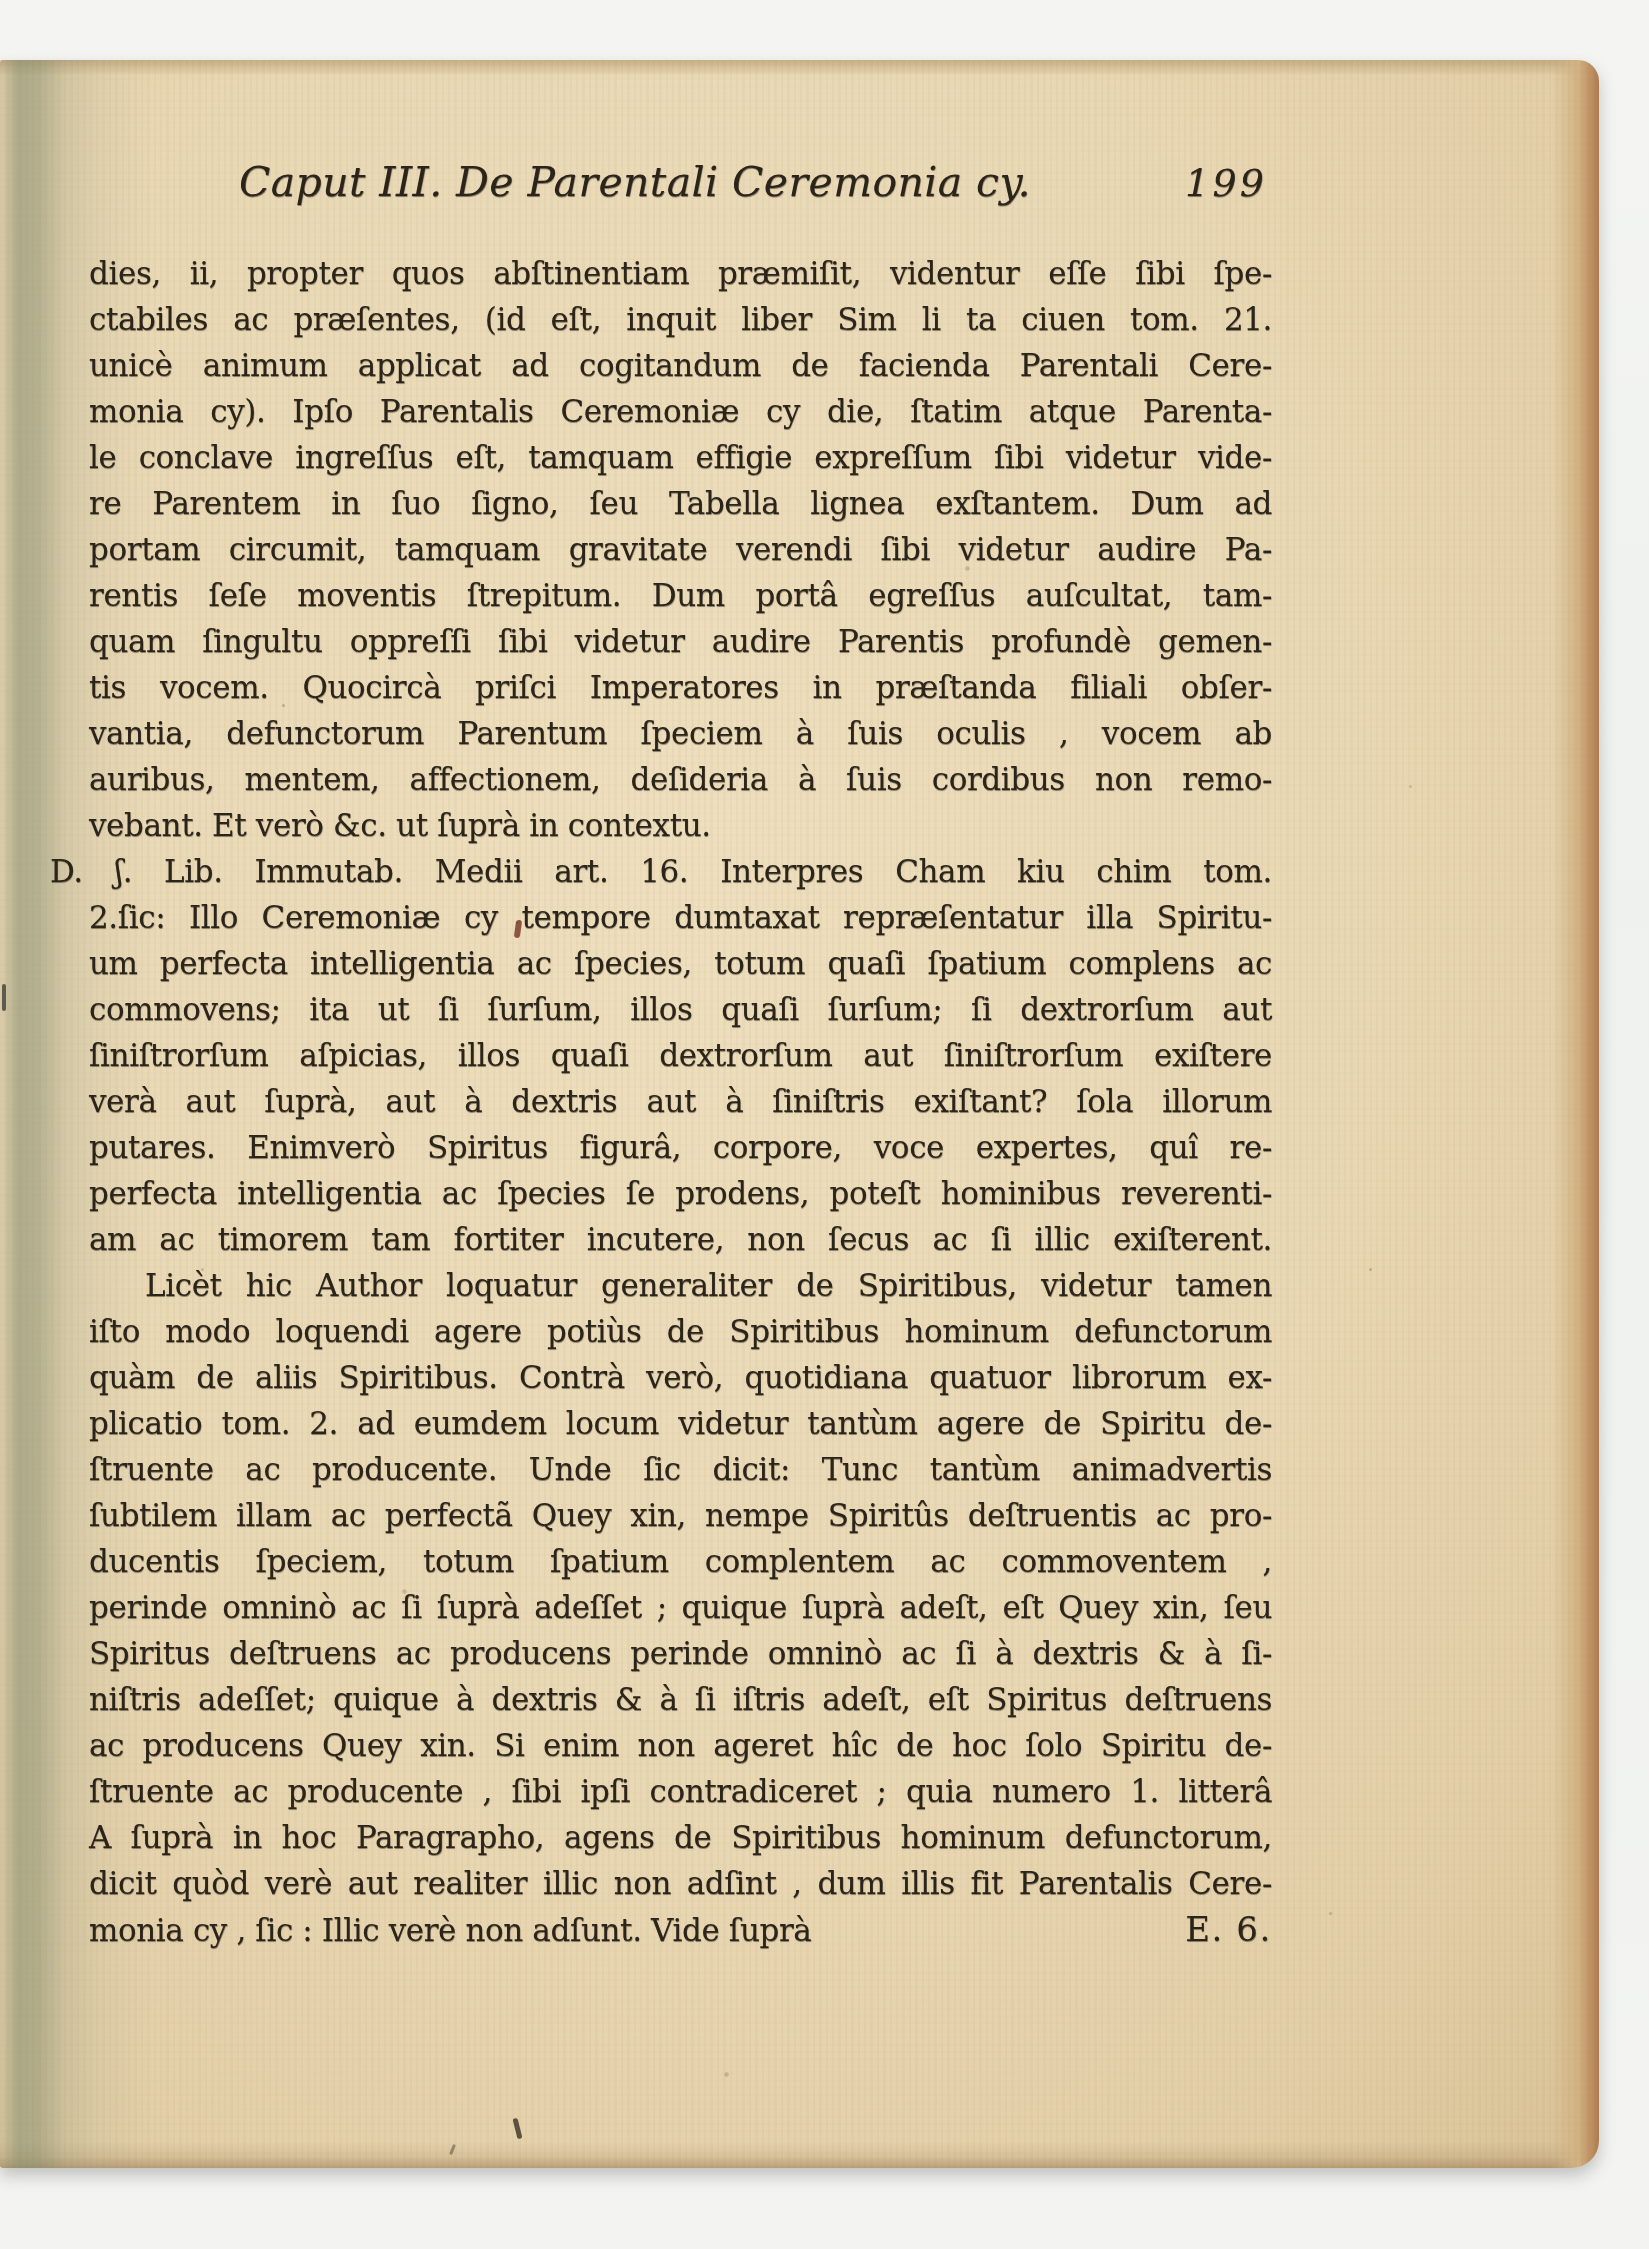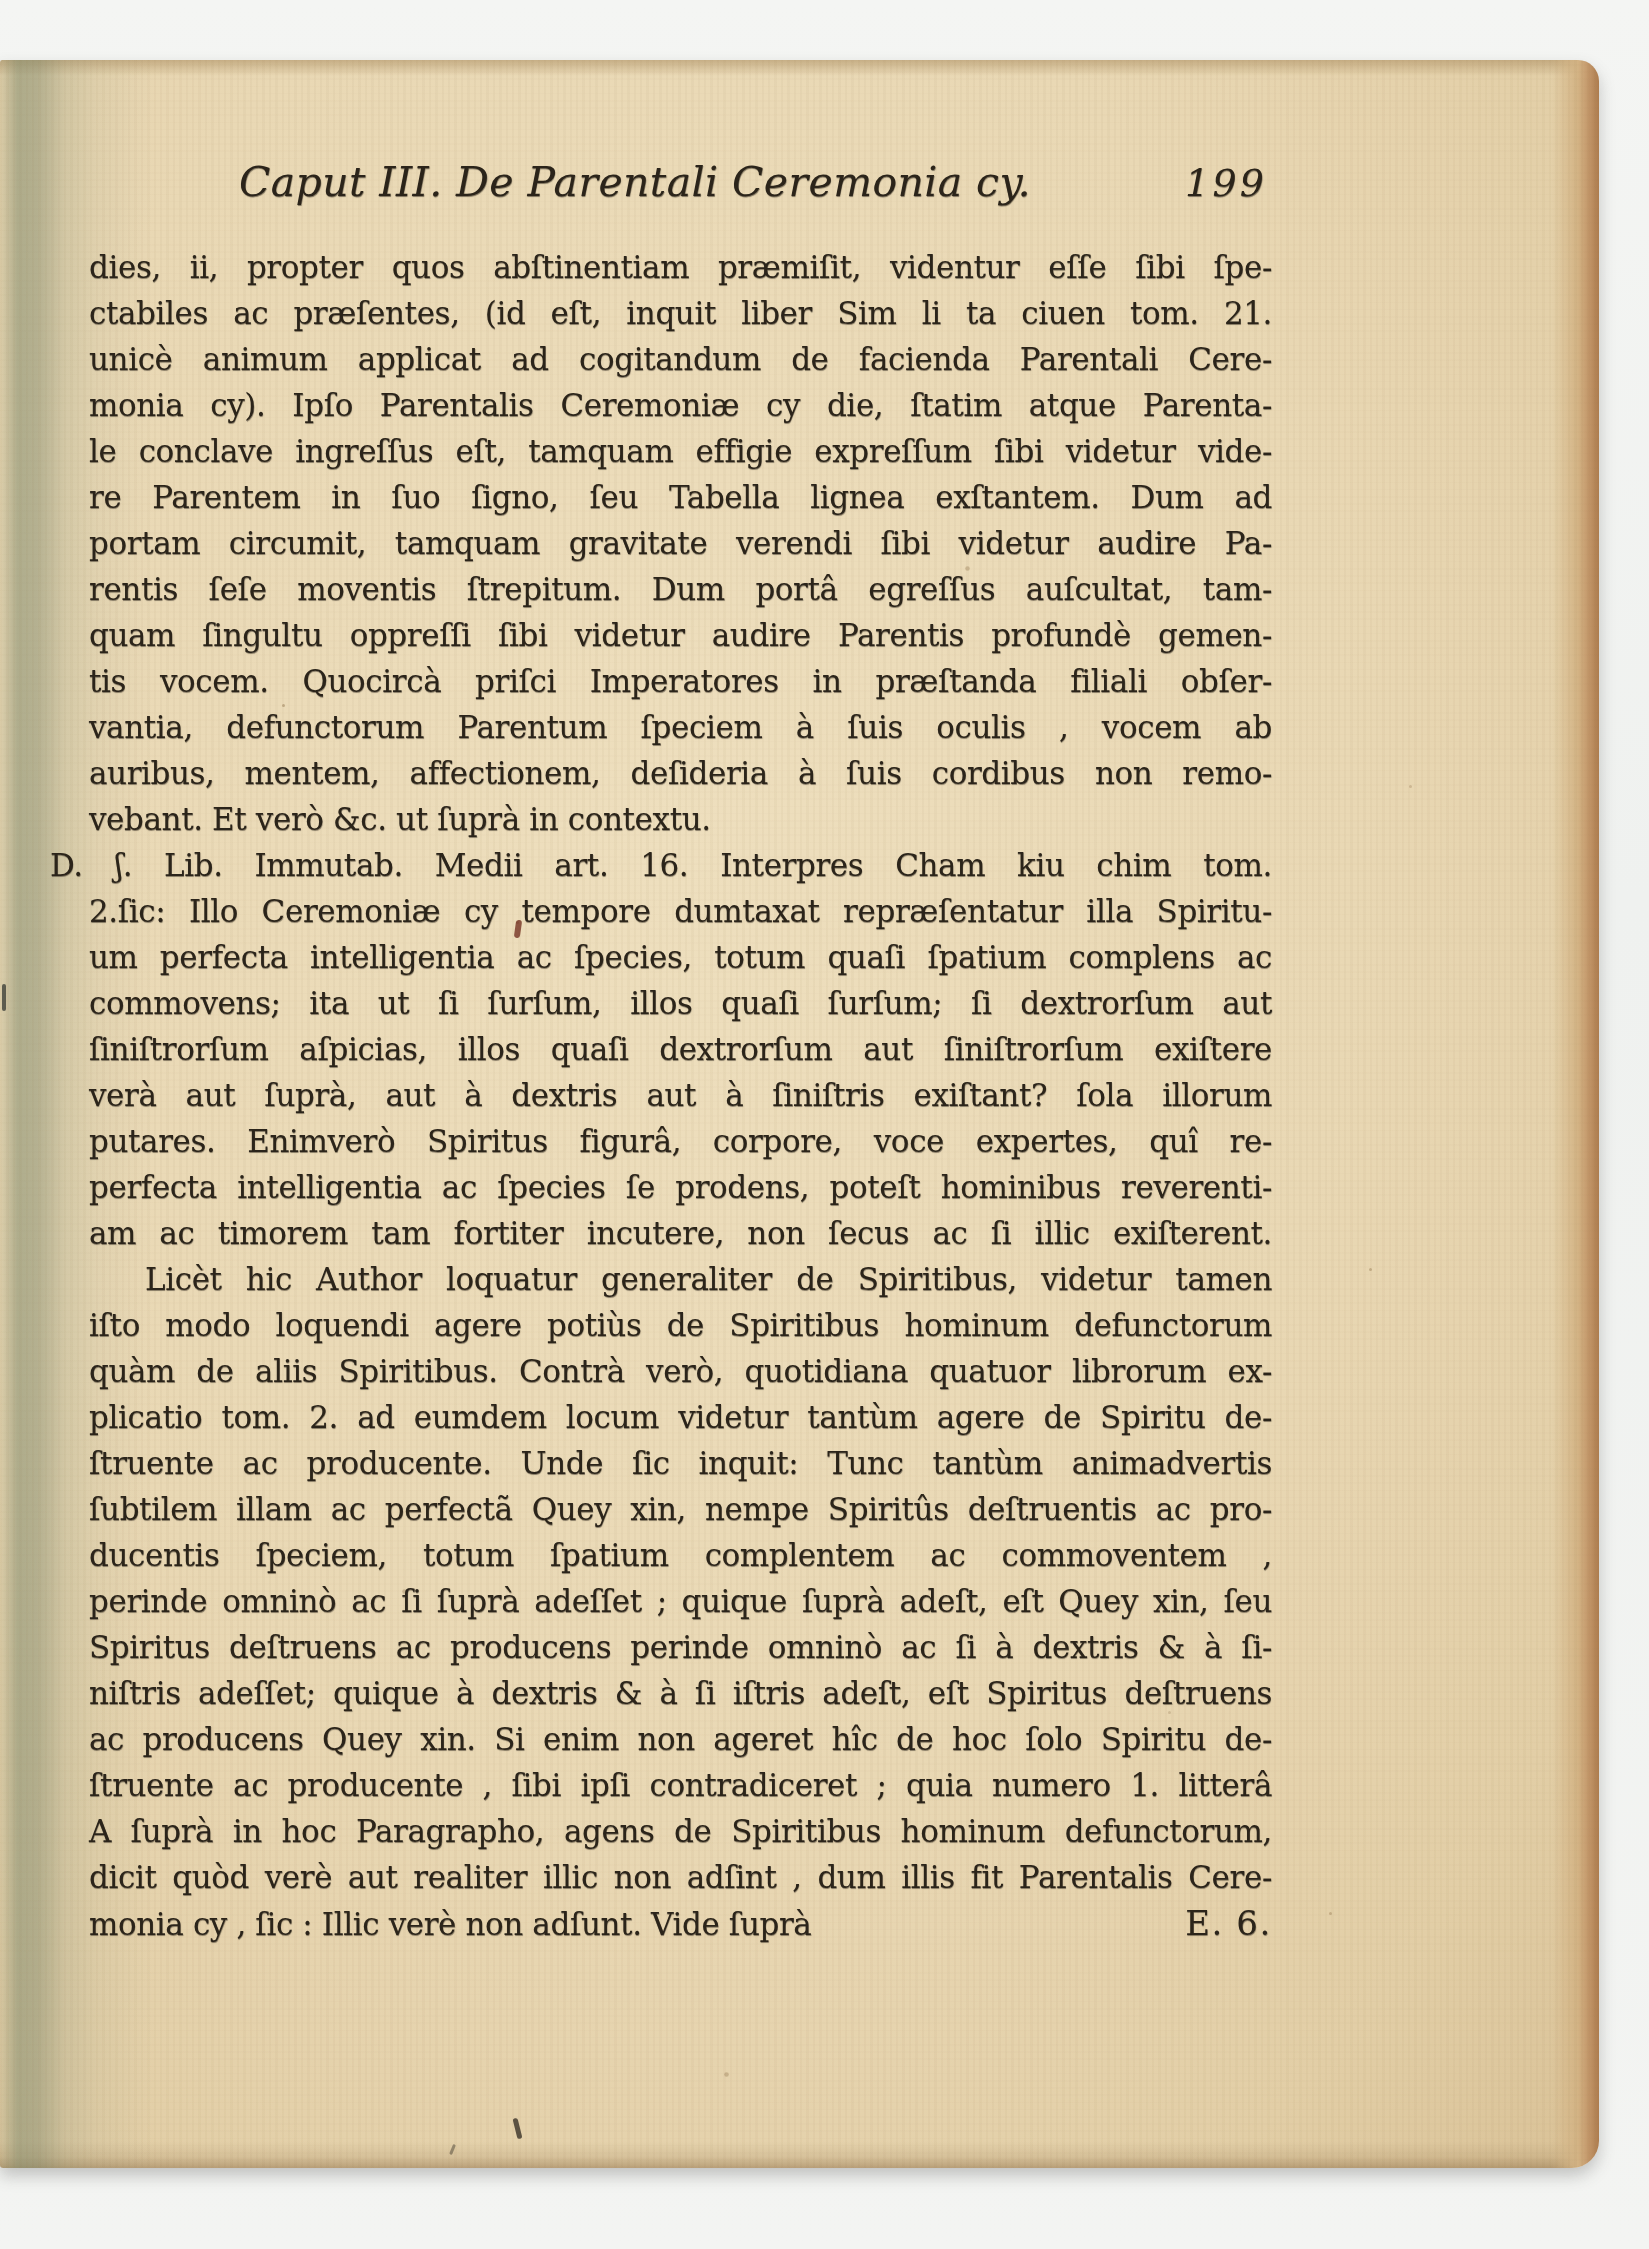--- a/index.html
+++ b/index.html
@@ -48,21 +48,21 @@
       repeating-linear-gradient(0deg,rgba(160,130,90,0.02) 0 1.6px,rgba(0,0,0,0) 1.6px 7.2px);}
 
   
   .header-row{position:absolute;left:50px;top:158px;width:1222px;height:58px;color:var(--ink);}
   .header-title{position:absolute;left:173px;top:0;font-style:italic;font-size:41px;
     letter-spacing:0.4px;white-space:nowrap;
     text-shadow:0.4px 0.6px 0.8px rgba(43,36,26,0.55);margin-left:16px;}
   .page-number{position:absolute;right:4.8px;top:3.2px;font-size:38px;letter-spacing:3.2px;
     font-style:italic;text-shadow:0.4px 0.6px 0.8px rgba(43,36,26,0.55);}
 
-  .text-block{position:absolute;left:50px;top:244px;width:1222px;color:var(--ink);
+  .text-block{position:absolute;left:50px;top:250px;width:1222px;color:var(--ink);
     font-size:31px;letter-spacing:-0.4px;
     text-shadow:0.3px 0.5px 0.7px rgba(43,36,26,0.5);}
   .line{height:46px;line-height:46px;white-space:normal;}
   .line.std{padding-left:39px;}
   .line.par{padding-left:95px;}
   .line.out{padding-left:0;}
   .line.just{text-align:justify;text-align-last:justify;}
   .line.split{display:flex;justify-content:space-between;align-items:baseline;}
   .it{}
   .rm{font-style:normal;}
@@ -129,21 +129,21 @@
       <div class="line std just"><span><span class="rm">commovens; ita ut ſi ſurſum, illos quaſi ſurſum; ſi dextrorſum aut</span></span></div>
       <div class="line std just"><span><span class="rm">ſiniſtrorſum aſpicias, illos quaſi dextrorſum aut ſiniſtrorſum exiſtere</span></span></div>
       <div class="line std just"><span><span class="rm">verà aut ſuprà, aut à dextris aut à ſiniſtris exiſtant? ſola illorum</span></span></div>
       <div class="line std just"><span><span class="rm">putares. Enimverò Spiritus figurâ, corpore, voce expertes, quî re-</span></span></div>
       <div class="line std just"><span><span class="rm">perfecta intelligentia ac ſpecies ſe prodens, poteſt hominibus reverenti-</span></span></div>
       <div class="line std just"><span><span class="rm">am ac timorem tam fortiter incutere, non ſecus ac ſi illic exiſterent.</span></span></div>
       <div class="line par just"><span><span class="rm">Licèt hic Author loquatur generaliter de Spiritibus, videtur tamen</span></span></div>
       <div class="line std just"><span><span class="rm">iſto modo loquendi agere potiùs de Spiritibus hominum defunctorum</span></span></div>
       <div class="line std just"><span><span class="rm">quàm de aliis Spiritibus. Contrà verò, quotidiana quatuor librorum ex-</span></span></div>
       <div class="line std just"><span><span class="rm">plicatio tom. 2. ad eumdem locum videtur tantùm agere de Spiritu de-</span></span></div>
-      <div class="line std just"><span><span class="rm">ſtruente ac producente. Unde ſic inquit: Tunc tantùm animadvertis</span></span></div>
+      <div class="line std just"><span><span class="rm">ſtruente ac producente. Unde ſic dicit: Tunc tantùm animadvertis</span></span></div>
       <div class="line std just"><span><span class="rm">ſubtilem illam ac perfectã </span><span class="it">Quey xin</span><span class="rm">, nempe Spiritûs deſtruentis ac pro-</span></span></div>
       <div class="line std just"><span><span class="rm">ducentis ſpeciem, totum ſpatium complentem ac commoventem ,</span></span></div>
       <div class="line std just"><span><span class="rm">perinde omninò ac ſi ſuprà adeſſet ; quique ſuprà adeſt, eſt </span><span class="it">Quey xin</span><span class="rm">, ſeu</span></span></div>
       <div class="line std just"><span><span class="rm">Spiritus deſtruens ac producens perinde omninò ac ſi à dextris &amp; à ſi-</span></span></div>
       <div class="line std just"><span><span class="rm">niſtris adeſſet; quique à dextris &amp; à ſi iſtris adeſt, eſt Spiritus deſtruens</span></span></div>
       <div class="line std just"><span><span class="rm">ac producens </span><span class="it">Quey xin</span><span class="rm">. Si enim non ageret hîc de hoc ſolo Spiritu de-</span></span></div>
       <div class="line std just"><span><span class="rm">ſtruente ac producente , ſibi ipſi contradiceret ; quia numero 1. litterâ</span></span></div>
       <div class="line std just"><span><span class="rm">A ſuprà in hoc Paragrapho, agens de Spiritibus hominum defunctorum,</span></span></div>
       <div class="line std just"><span><span class="rm">dicit quòd verè aut realiter illic non adſint , dum illis fit Parentalis Cere-</span></span></div>
       <div class="line std split">

